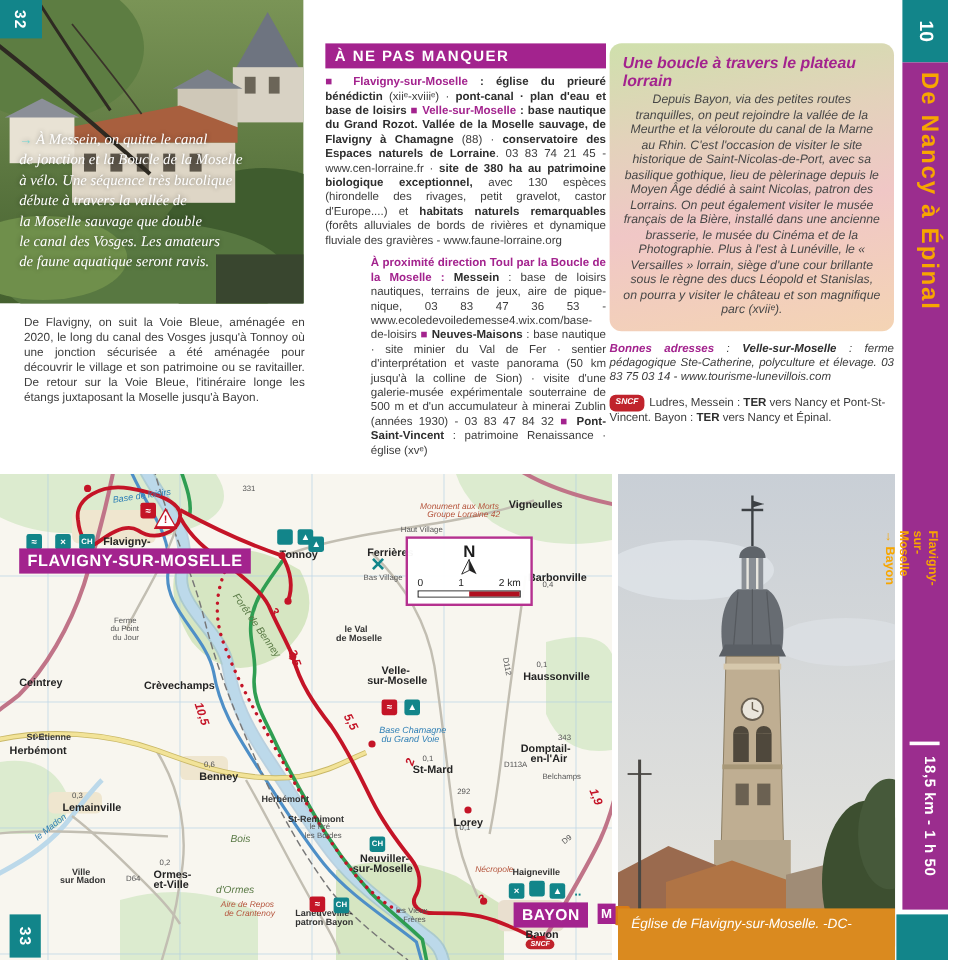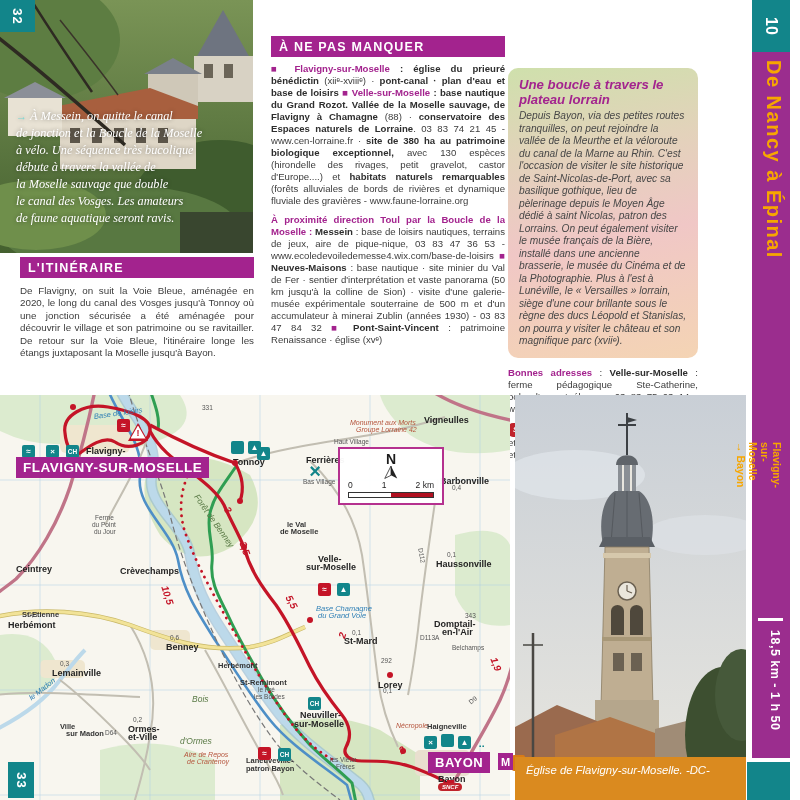--- a/index.html
+++ b/index.html
@@ -24,33 +24,33 @@
   #itinerary { position:absolute; left:20px; top:257px; width:234px; }
   .sec-head { background:#a3238e; color:#fff; font-weight:bold; font-size:12.5px; letter-spacing:1.2px;
     padding:4px 8px 3px; }
   #itinerary p { margin-top:7px; font-size:9.8px; line-height:12.4px; color:#3c3c3c; text-align:justify; }
 
   
   #mid-col { position:absolute; left:271px; top:36px; width:234px; height:356px; overflow:hidden; }
   #credit { font-style:italic; font-size:10.5px; color:#3f3f3f; margin-bottom:11px; }
   #mid-col .sec-head { margin-bottom:6px; }
   .rich { font-size:9.6px; line-height:12px; color:#3c3c3c; text-align:justify; }
-  .rich + .rich { margin-top:7px; }
+  .rich + .rich { margin-top:7px;margin-left:38px; }
   .seg-p { color:#3c3c3c; }
   .seg-b { font-weight:bold; color:#2e2e2e; }
   .seg-m { font-weight:bold; color:#a3238e; }
   .seg-bu { color:#a3238e; font-weight:bold; }
 
   
-  #right-col { position:absolute; left:508px; top:36px; width:190px;margin-top:32px; }
+  #right-col { position:absolute; left:508px; top:36px; width:237px; }
   #loop-box { border-radius:10px; padding:9px 11px 10px;
     background:linear-gradient(170deg,#cfe0ac 0%,#e3d2bb 30%,#f0c7c6 58%,#f4d4b4 100%); }
   #loop-title { color:#a3238e; font-weight:bold; font-style:italic; font-size:13.2px; margin-bottom:3px; }
-  #loop-body { font-style:italic; font-size:10.2px; line-height:12.5px; color:#474747; }
-  #addresses { margin-top:9px; }
+  #loop-body { font-style:italic; font-size:10.2px; line-height:12.5px; color:#474747;text-align:center; }
+  #addresses { margin-top:9px;font-style:italic; }
   #info-box { margin-top:8px; background:#def0ee; padding:7px 8px 7px 30px; position:relative; border-radius:2px; }
   #info-box .diamond { position:absolute; left:8px; top:11px; width:11px; height:11px; background:#2b4b9b;
     transform:rotate(45deg); }
   #info-box .diamond::after { content:""; position:absolute; inset:3px; background:#c0232c; }
   #info-line1 { font-weight:bold; color:#0f8b8d; font-size:11px; line-height:14px; }
   #info-line2 { font-weight:bold; color:#4ba338; font-size:11px; line-height:14px; }
   #sncf-row { margin-top:8px; font-size:9.6px; line-height:12px; color:#3c3c3c; }
   #sncf-logo { display:inline-block; background:#c0232c; color:#fff; font-weight:bold; font-style:italic;
     font-size:7px; padding:1px 5px; border-radius:5px; margin-right:4px; vertical-align:1px; }
 
@@ -165,21 +165,20 @@
   </div>
 
   <div id="tab32" class="tab">
       <span>32</span>
     </div>
   <div id="tab33" class="tab">
       <span>33</span>
     </div>
 
   <div id="itinerary">
-    <div class="sec-head">L'ITINÉRAIRE</div>
     <p>De Flavigny, on suit la Voie Bleue, aménagée en 2020, le long du canal des Vosges jusqu'à Tonnoy où une jonction sécurisée a été aménagée pour découvrir le village et son patrimoine ou se ravitailler. De retour sur la Voie Bleue, l'itinéraire longe les étangs juxtaposant la Moselle jusqu'à Bayon.</p>
   </div>
 
   <div id="mid-col">
     <div class="sec-head">À NE PAS MANQUER</div>
     <p class="rich"><span class="seg-bu">■ </span><span class="seg-m">Flavigny-sur-Moselle</span><span class="seg-b"> : église du prieuré bénédictin</span><span class="seg-p"> (xiiᵉ-xviiiᵉ) · </span><span class="seg-b">pont-canal · plan d'eau et base de loisirs </span><span class="seg-bu">■ </span><span class="seg-m">Velle-sur-Moselle</span><span class="seg-b"> : base nautique du Grand Rozot. Vallée de la Moselle sauvage, de Flavigny à Chamagne</span><span class="seg-p"> (88) · </span><span class="seg-b">conservatoire des Espaces naturels de Lorraine</span><span class="seg-p">. 03 83 74 21 45 - www.cen-lorraine.fr · </span><span class="seg-b">site de 380 ha au patrimoine biologique exceptionnel,</span><span class="seg-p"> avec 130 espèces (hirondelle des rivages, petit gravelot, castor d'Europe....) et </span><span class="seg-b">habitats naturels remarquables</span><span class="seg-p"> (forêts alluviales de bords de rivières et dynamique fluviale des gravières - www.faune-lorraine.org</span></p>
     <p class="rich"><span class="seg-m">À proximité direction Toul par la Boucle de la Moselle : </span><span class="seg-b">Messein</span><span class="seg-p"> : base de loisirs nautiques, terrains de jeux, aire de pique-nique, 03 83 47 36 53 - www.ecoledevoiledemesse4.wix.com/base-de-loisirs </span><span class="seg-bu">■ </span><span class="seg-b">Neuves-Maisons</span><span class="seg-p"> : base nautique · site minier du Val de Fer · sentier d'interprétation et vaste panorama (50 km jusqu'à la colline de Sion) · visite d'une galerie-musée expérimentale souterraine de 500 m et d'un accumulateur à minerai Zublin (années 1930) - 03 83 47 84 32 </span><span class="seg-bu">■ </span><span class="seg-b">Pont-Saint-Vincent</span><span class="seg-p"> : patrimoine Renaissance · église (xvᵉ)</span></p>
   </div>
 
   <div id="right-col">
@@ -297,21 +296,21 @@
         <div class="ml c-pl" style="left: 8px; top: 226px;">Herbémont</div>
         <div class="ml c-pl" style="left: 52px; top: 274px;">Lemainville</div>
         <div class="ml c-tiny" style="left: 60px; top: 266px;">0,3</div>
         <div class="ml c-pl" style="left: 166px; top: 248px;">Benney</div>
         <div class="ml c-tiny" style="left: 170px; top: 240px;">0,6</div>
         <div class="ml c-plsm" style="left: 218px; top: 267px;">Herbémont</div>
         <div class="ml c-plsm" style="left: 240px; top: 284px;">St-Remimont</div>
         <div class="ml c-tiny" style="left: 258px; top: 292px;">le Pré</div>
         <div class="ml c-tiny" style="left: 254px; top: 299px;">les Bordes</div>
         <div class="ml c-plsm" style="left: 60px; top: 328px;">Ville</div>
-        <div class="ml c-plsm" style="left: 50px; top: 335px; margin-left: 16px;">sur Madon</div>
+        <div class="ml c-plsm" style="left: 50px; top: 335px;">sur Madon</div>
         <div class="ml c-pl" style="left: 128px; top: 330px;">Ormes-</div>
         <div class="ml c-pl" style="left: 128px; top: 338px;">et-Ville</div>
         <div class="ml c-tiny" style="left: 133px; top: 322px;">0,2</div>
         <div class="ml c-nat" style="left: 192px; top: 300px;">Bois</div>
         <div class="ml c-nat" style="left: 180px; top: 342px;">d'Ormes</div>
         <div class="ml c-redit" style="left: 184px; top: 356px;">Aire de Repos</div>
         <div class="ml c-redit" style="left: 187px; top: 363px;">de Crantenoy</div>
         <div class="ml c-plsm" style="left: 246px; top: 362px;">Laneuveville-</div>
         <div class="ml c-plsm" style="left: 246px; top: 370px;">patron Bayon</div>
         <div class="ml c-num" style="left: 288px; top: 196px; transform: rotate(62deg);">5,5</div>

